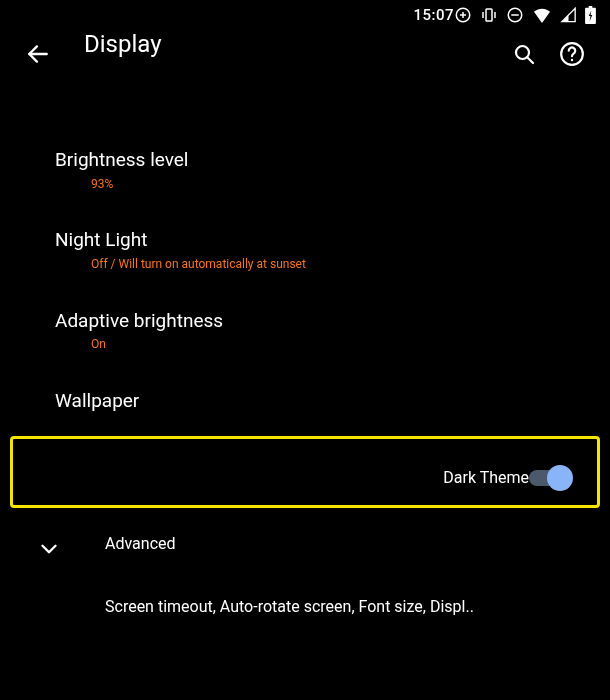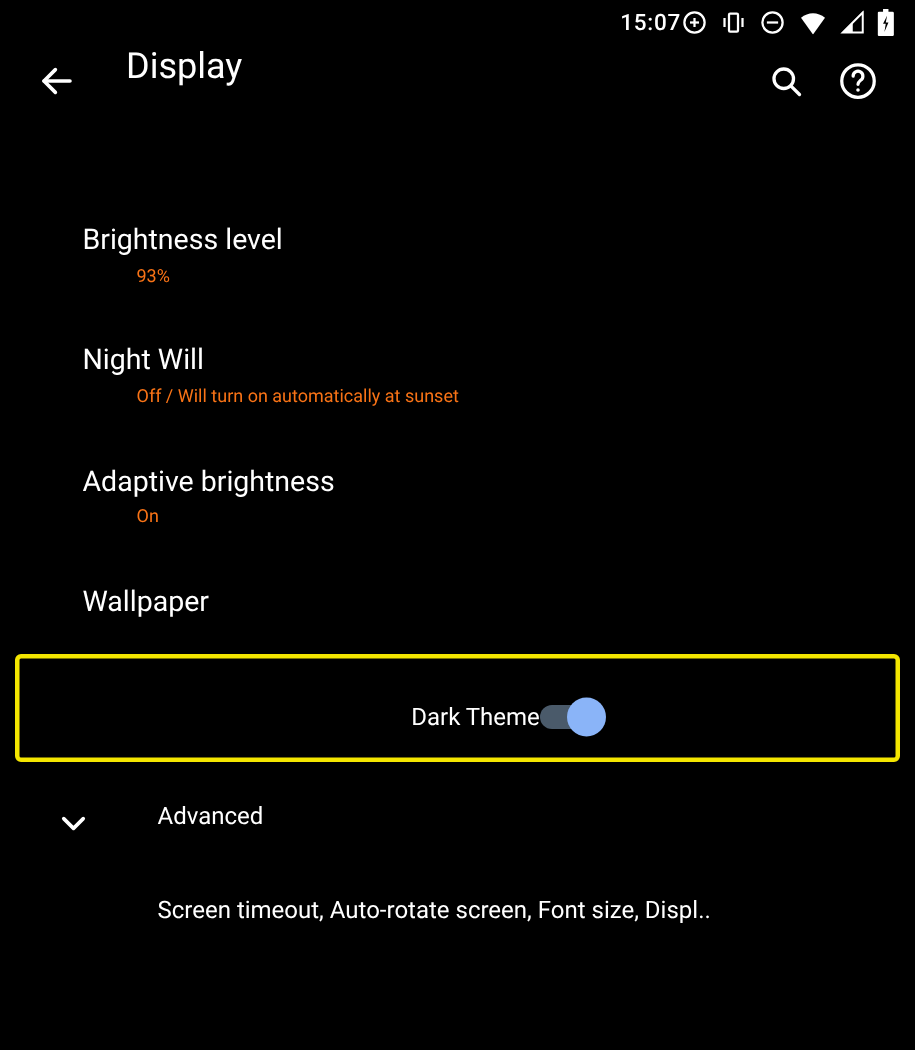--- a/index.html
+++ b/index.html
@@ -71,21 +71,21 @@
     line-height: 1.3;
     margin-left: 36px;
   }
   .highlighted {
     border: 3px solid #f4e600;
     border-radius: 4px;
     margin: 4px 10px;
     padding: 26px 24px 14px 92px;
     display: flex;
     align-items: center;
-    justify-content: center;
+    justify-content: flex-end;
   }
   .switch {
     position: relative;
     width: 44px;
     height: 26px;
   }
   .switch-track {
     position: absolute;
     top: 5px;
     left: 0;
@@ -190,21 +190,21 @@
 </div>
 
 <div class="list">
 
   <div class="list-item">
     <div class="primary">Brightness level</div>
     <div class="secondary">93%</div>
   </div>
 
   <div class="list-item">
-    <div class="primary">Night Will</div>
+    <div class="primary">Night Light</div>
     <div class="secondary">Off / Will turn on automatically at sunset</div>
   </div>
 
   <div class="list-item">
     <div class="primary">Adaptive brightness</div>
     <div class="secondary">On</div>
   </div>
 
   <div class="list-item">
     <div class="primary">Wallpaper</div>

